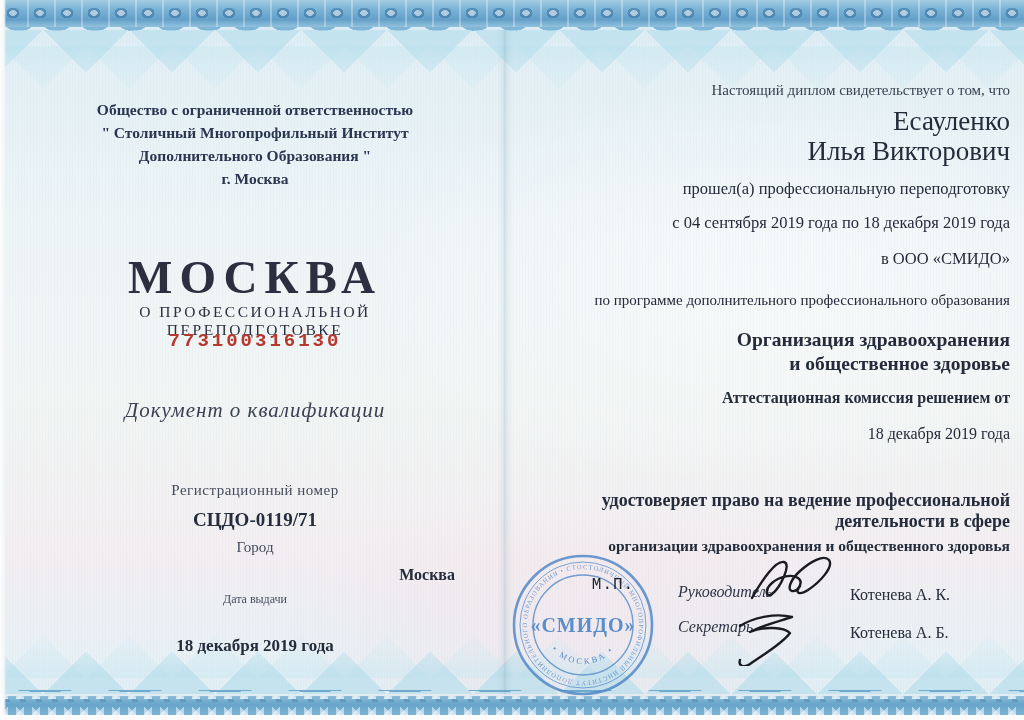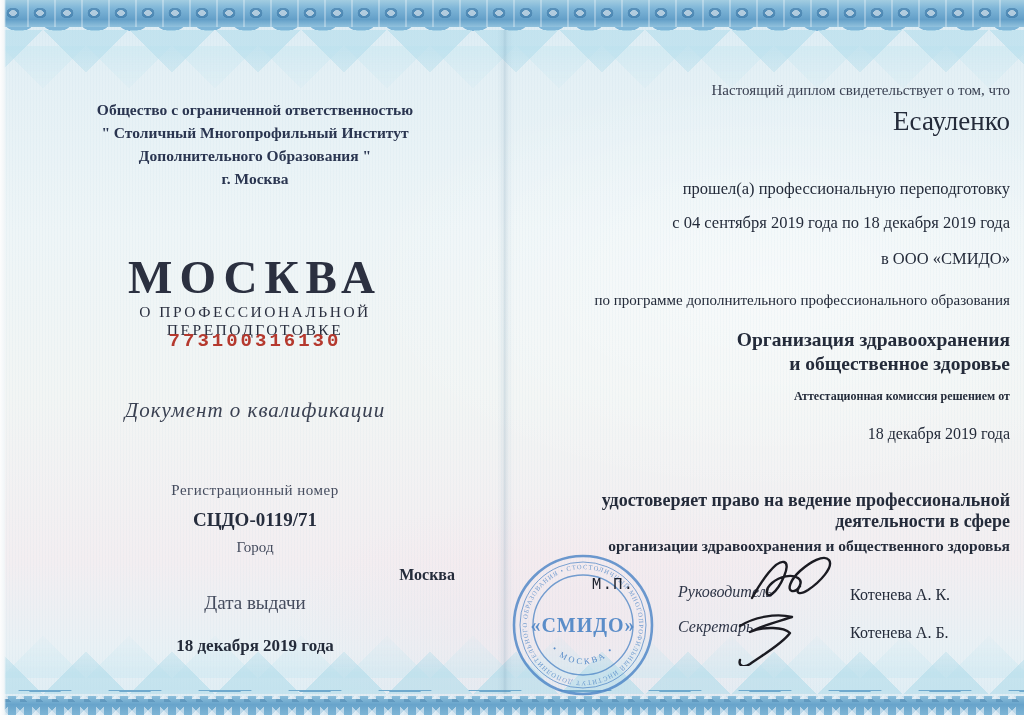--- a/index.html
+++ b/index.html
@@ -68,32 +68,32 @@
   .right-col{left:530px;width:480px;text-align:right;}
   .org{top:98px;font-size:15.5px;font-weight:bold;line-height:23px;color:#2a3550;text-align:center;}
   .title{top:250px;font-size:47px;font-weight:bold;letter-spacing:7px;color:#2b3040;}
   .subtitle{top:303px;font-size:15.5px;letter-spacing:2.5px;color:#2b3040;}
   .serial{top:330px;font-size:19px;letter-spacing:3px;color:#b5392e;font-family:"Liberation Mono","DejaVu Sans Mono",monospace;font-weight:bold;}
   .doctype{top:398px;font-size:21px;font-style:italic;letter-spacing:1px;color:#3a4152;}
   .reglabel{top:482px;font-size:15px;letter-spacing:.5px;color:#454c5e;}
   .regnum{top:509px;font-size:19px;font-weight:bold;color:#262d3d;}
   .citylabel{top:539px;font-size:15px;color:#454c5e;}
   .cityval{top:566px;font-size:16px;font-weight:bold;text-align:right;}
-  .datelabel{top:592px;font-size:19px;color:#454c5e;}
+  .datelabel{top:592px;font-size:12px;color:#454c5e;}
   .dateval{top:636px;font-size:17px;font-weight:bold;}
   .intro{top:82px;font-size:15px;color:#3a4152;}
   .surname{top:106px;font-size:27px;}
   .rname{top:136px;font-size:27px;}
   .completed{top:179px;font-size:16.5px;}
   .period{top:213px;font-size:16.5px;}
   .atorg{top:249px;font-size:16.5px;}
   .progintro{top:292px;font-size:15px;}
   .prog1{top:329px;font-size:19.5px;font-weight:bold;}
   .prog2{top:353px;font-size:19.5px;font-weight:bold;}
-  .commission{top:389px;font-size:12px;font-weight:bold;}
+  .commission{top:389px;font-size:16px;font-weight:bold;}
   .commdate{top:425px;font-size:16px;}
   .rights1{top:490px;font-size:18px;font-weight:bold;}
   .rights2{top:537px;font-size:15.5px;font-weight:bold;}
   .mp{left:583px;top:576px;width:60px;font-size:16px;letter-spacing:1px;color:#1d222e;z-index:3;font-family:Liberation Mono, monospace;}
   .sigrole{left:678px;width:110px;text-align:left;font-style:italic;font-size:16px;color:#2e3547;}
   .signame{left:850px;width:130px;text-align:left;font-size:16px;}
   .role1{top:583px;} .name1{top:586px;}
   .role2{top:618px;} .name2{top:624px;}
   .sigsvg{position:absolute;z-index:2;}
   .stamp{position:absolute;left:508px;top:550px;width:150px;height:150px;opacity:.92;z-index:1;}
@@ -124,20 +124,21 @@
   <div class="t left-col doctype">Документ о квалификации</div>
   <div class="t left-col reglabel">Регистрационный номер</div>
   <div class="t left-col regnum">СЦДО-0119/71</div>
   <div class="t left-col citylabel">Город</div>
   <div class="t left-col cityval">Москва</div>
   <div class="t left-col datelabel">Дата выдачи</div>
   <div class="t left-col dateval">18 декабря 2019 года</div>
 
   <div class="t right-col intro">Настоящий диплом свидетельствует о том, что</div>
   <div class="t right-col surname">Есауленко</div>
+  <div class="t right-col rname">Илья Викторович</div>
   <div class="t right-col completed">прошел(а) профессиональную переподготовку</div>
   <div class="t right-col period">с 04 сентября 2019 года по 18 декабря 2019 года</div>
   <div class="t right-col atorg">в ООО «СМИДО»</div>
   <div class="t right-col progintro">по программе дополнительного профессионального образования</div>
   <div class="t right-col prog1">Организация здравоохранения</div>
   <div class="t right-col prog2">и общественное здоровье</div>
   <div class="t right-col commission">Аттестационная комиссия решением от</div>
   <div class="t right-col commdate">18 декабря 2019 года</div>
   <div class="t right-col rights1">удостоверяет право на ведение профессиональной деятельности в сфере</div>
   <div class="t right-col rights2">организации здравоохранения и общественного здоровья</div>

